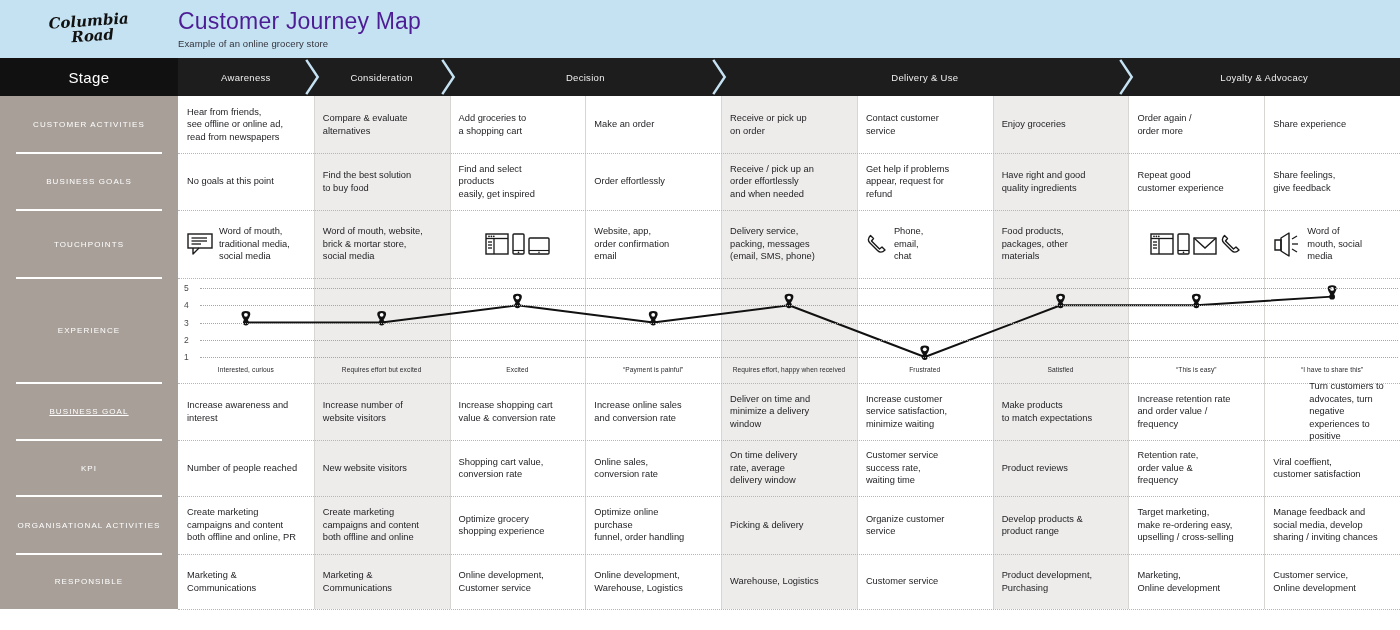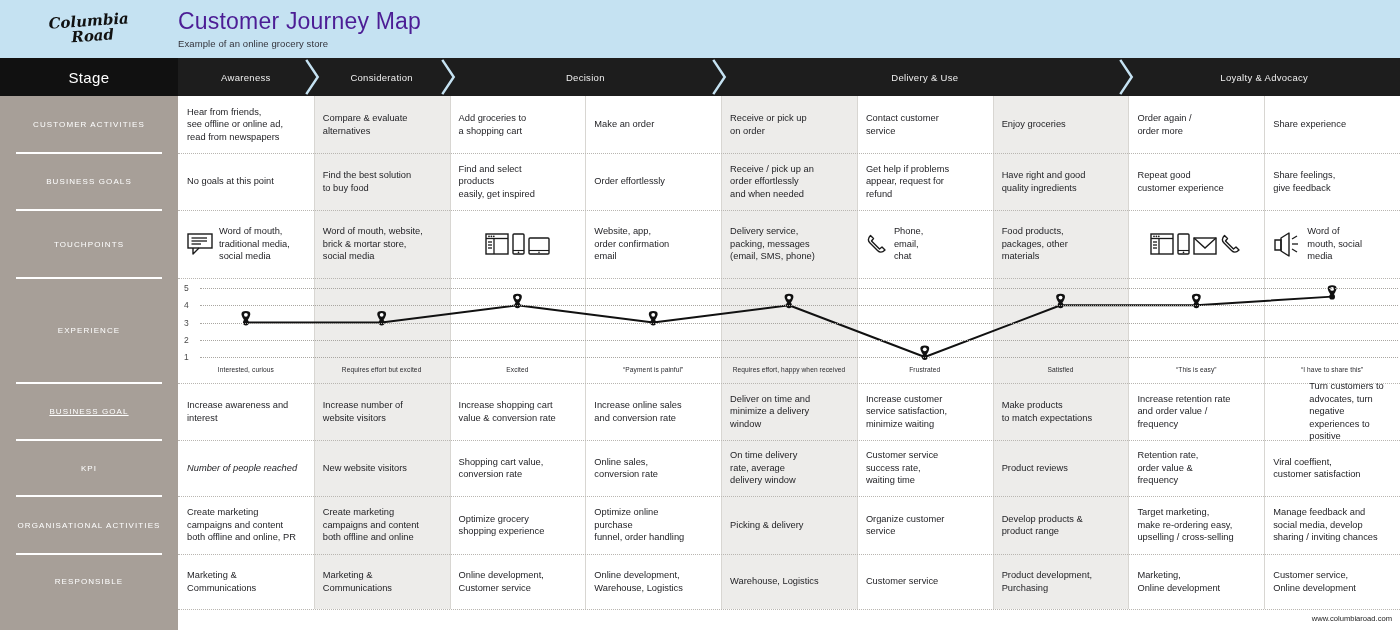--- a/index.html
+++ b/index.html
@@ -303,21 +303,21 @@
 service satisfaction,
 minimize waiting</span></div>
         <div class="cell" style="left: 814.667px; top: 287px; width: 135.778px; height: 57px;"><span>Make products
 to match expectations</span></div>
         <div class="cell" style="left: 950.444px; top: 287px; width: 135.778px; height: 57px;"><span>Increase retention rate
 and order value /
 frequency</span></div>
         <div class="cell" style="left: 1086.22px; top: 287px; width: 135.778px; height: 57px; padding-left: 45px;"><span>Turn customers to
 advocates, turn negative
 experiences to positive</span></div>
-        <div class="cell" style="left: 0px; top: 344px; width: 135.778px; height: 56px; font-style: italic;"><span>Number of people reached</span></div>
+        <div class="cell" style="left: 0px; top: 344px; width: 135.778px; height: 56px;"><span>Number of people reached</span></div>
         <div class="cell" style="left: 135.778px; top: 344px; width: 135.778px; height: 56px;"><span>New website visitors</span></div>
         <div class="cell" style="left: 271.556px; top: 344px; width: 135.778px; height: 56px;"><span>Shopping cart value,
 conversion rate</span></div>
         <div class="cell" style="left: 407.333px; top: 344px; width: 135.778px; height: 56px;"><span>Online sales,
 conversion rate</span></div>
         <div class="cell" style="left: 543.111px; top: 344px; width: 135.778px; height: 56px;"><span>On time delivery
 rate, average
 delivery window</span></div>
         <div class="cell" style="left: 678.889px; top: 344px; width: 135.778px; height: 56px;"><span>Customer service
 success rate,
@@ -510,19 +510,14 @@
         <div class="caption" style="left: 271.556px; width: 135.778px;">Excited</div>
         <div class="caption" style="left: 407.333px; width: 135.778px;">“Payment is painful”</div>
         <div class="caption" style="left: 543.111px; width: 135.778px;">Requires effort, happy when received</div>
         <div class="caption" style="left: 678.889px; width: 135.778px;">Frustrated</div>
         <div class="caption" style="left: 814.667px; width: 135.778px;">Satisfied</div>
         <div class="caption" style="left: 950.444px; width: 135.778px;">“This is easy”</div>
         <div class="caption" style="left: 1086.22px; width: 135.778px;">“I have to share this”</div>
       </div>
   </div>
 
-  <div class="footer">
-    <div class="footer-left"></div>
-    <div class="footer-dots"></div>
-    <div class="footer-url">www.columbiaroad.com</div>
-  </div>
 
 </div>
 
 </body></html>

